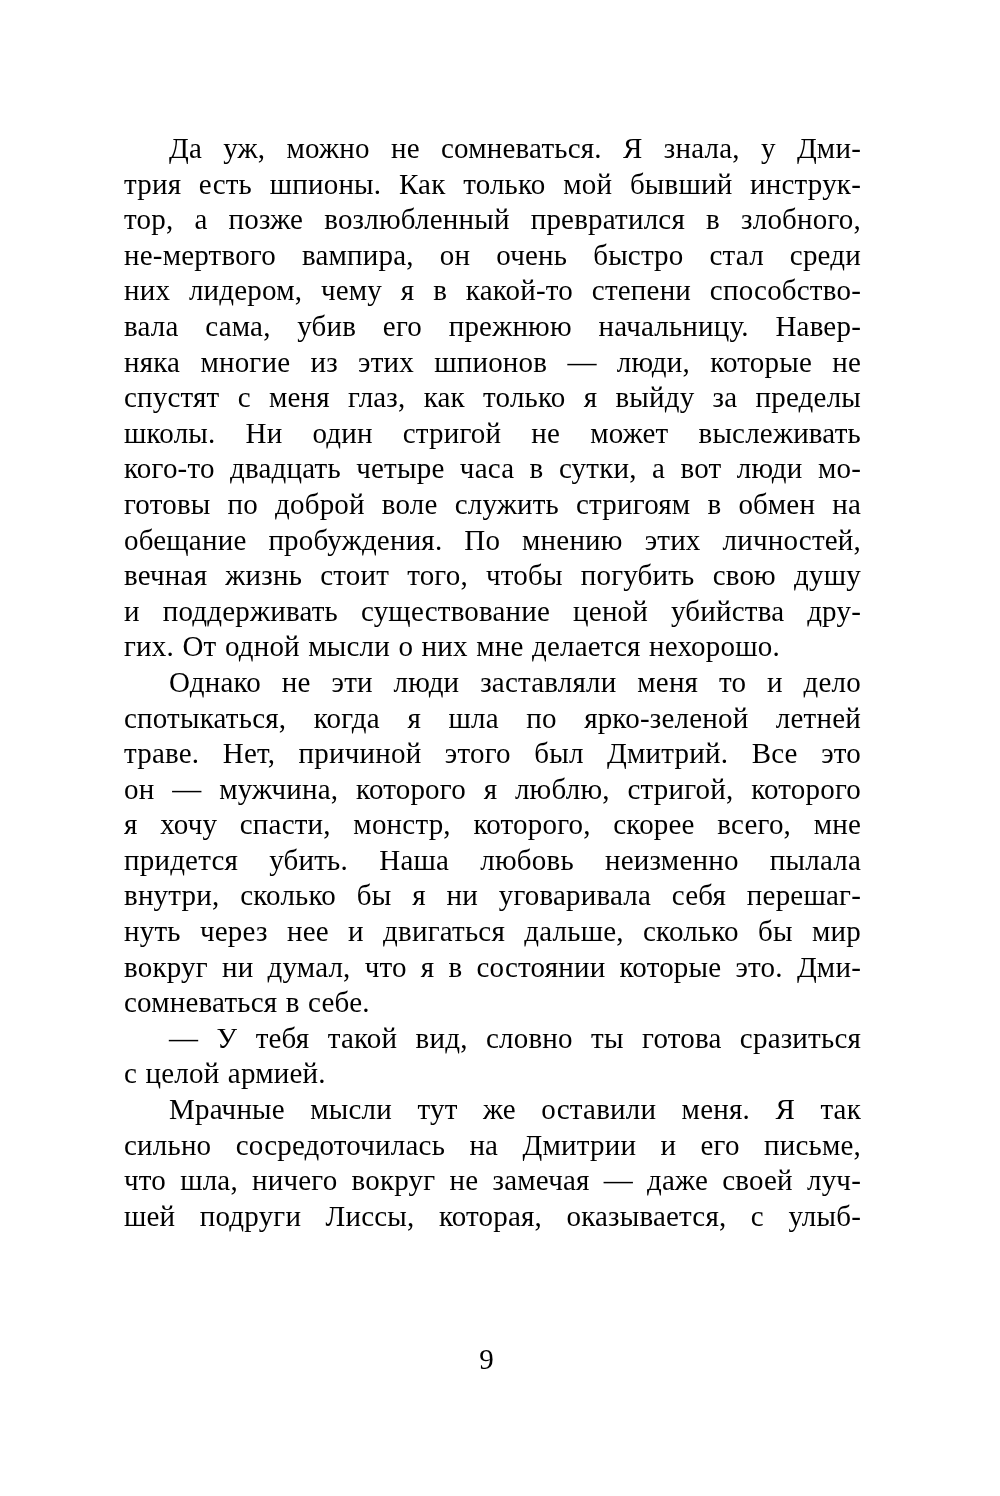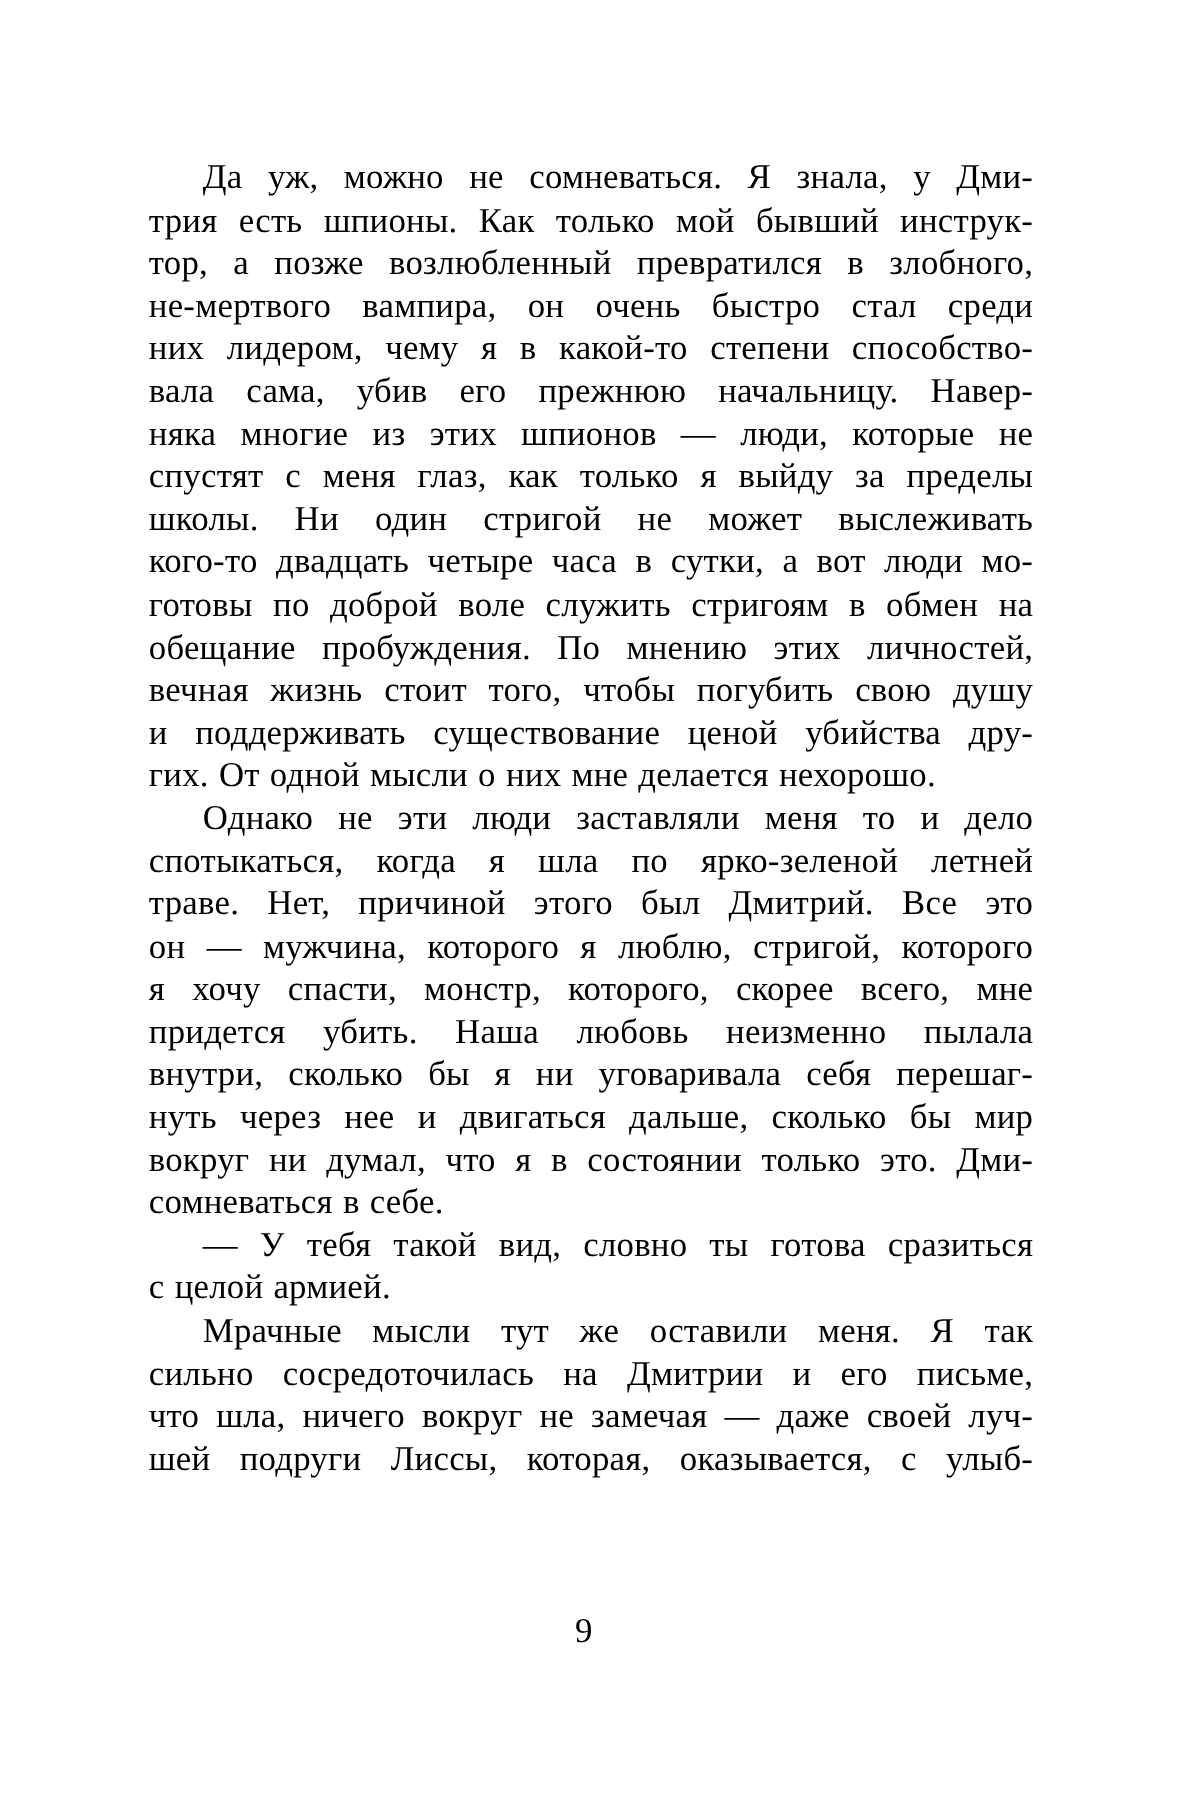--- a/index.html
+++ b/index.html
@@ -73,21 +73,21 @@
       <div class="line">и поддерживать существование ценой убийства дру-</div>
       <div class="line para-end">гих. От одной мысли о них мне делается нехорошо.</div>
       <div class="line indent">Однако не эти люди заставляли меня то и дело</div>
       <div class="line">спотыкаться, когда я шла по ярко-зеленой летней</div>
       <div class="line">траве. Нет, причиной этого был Дмитрий. Все это</div>
       <div class="line">он — мужчина, которого я люблю, стригой, которого</div>
       <div class="line">я хочу спасти, монстр, которого, скорее всего, мне</div>
       <div class="line">придется убить. Наша любовь неизменно пылала</div>
       <div class="line">внутри, сколько бы я ни уговаривала себя перешаг-</div>
       <div class="line">нуть через нее и двигаться дальше, сколько бы мир</div>
-      <div class="line">вокруг ни думал, что я в состоянии только это. Дми-</div>
+      <div class="line">вокруг ни думал, что я в состоянии которые это. Дми-</div>
       <div class="line para-end">сомневаться в себе.</div>
       <div class="line indent">— У тебя такой вид, словно ты готова сразиться</div>
       <div class="line para-end">с целой армией.</div>
       <div class="line indent">Мрачные мысли тут же оставили меня. Я так</div>
       <div class="line">сильно сосредоточилась на Дмитрии и его письме,</div>
       <div class="line">что шла, ничего вокруг не замечая — даже своей луч-</div>
       <div class="line">шей подруги Лиссы, которая, оказывается, с улыб-</div>
     </div>
   <div class="page-number">9</div>
 </div>

